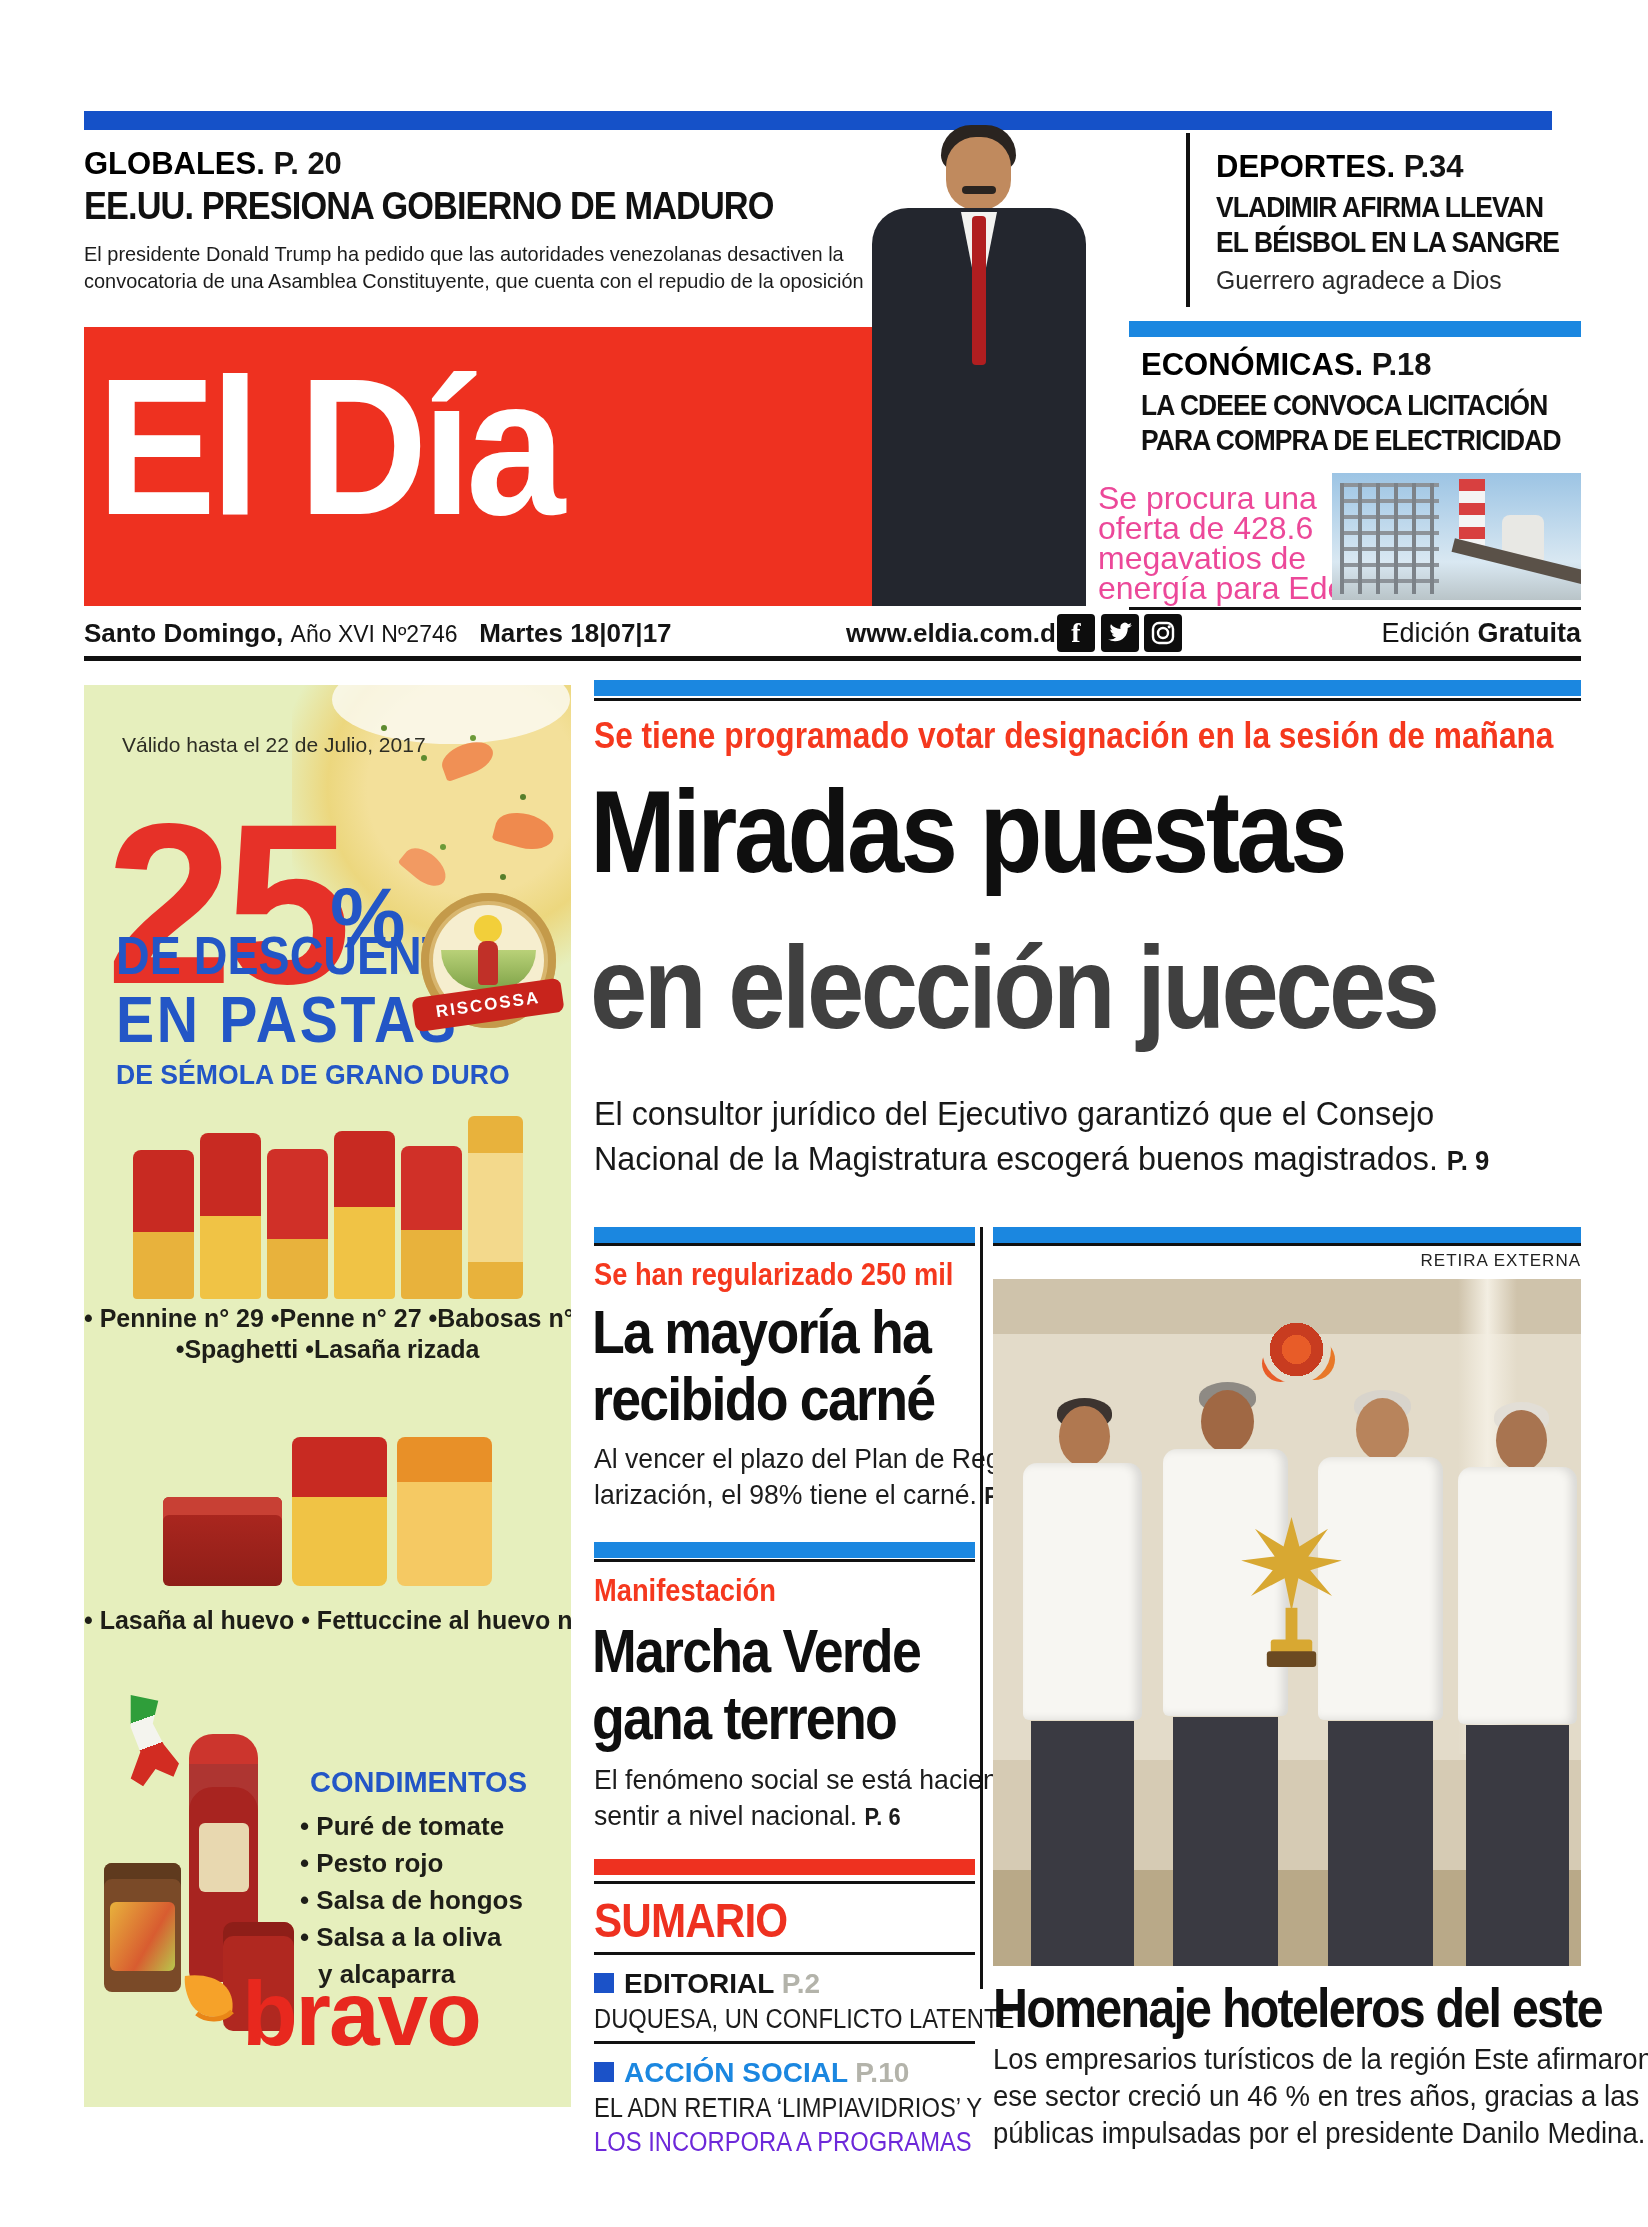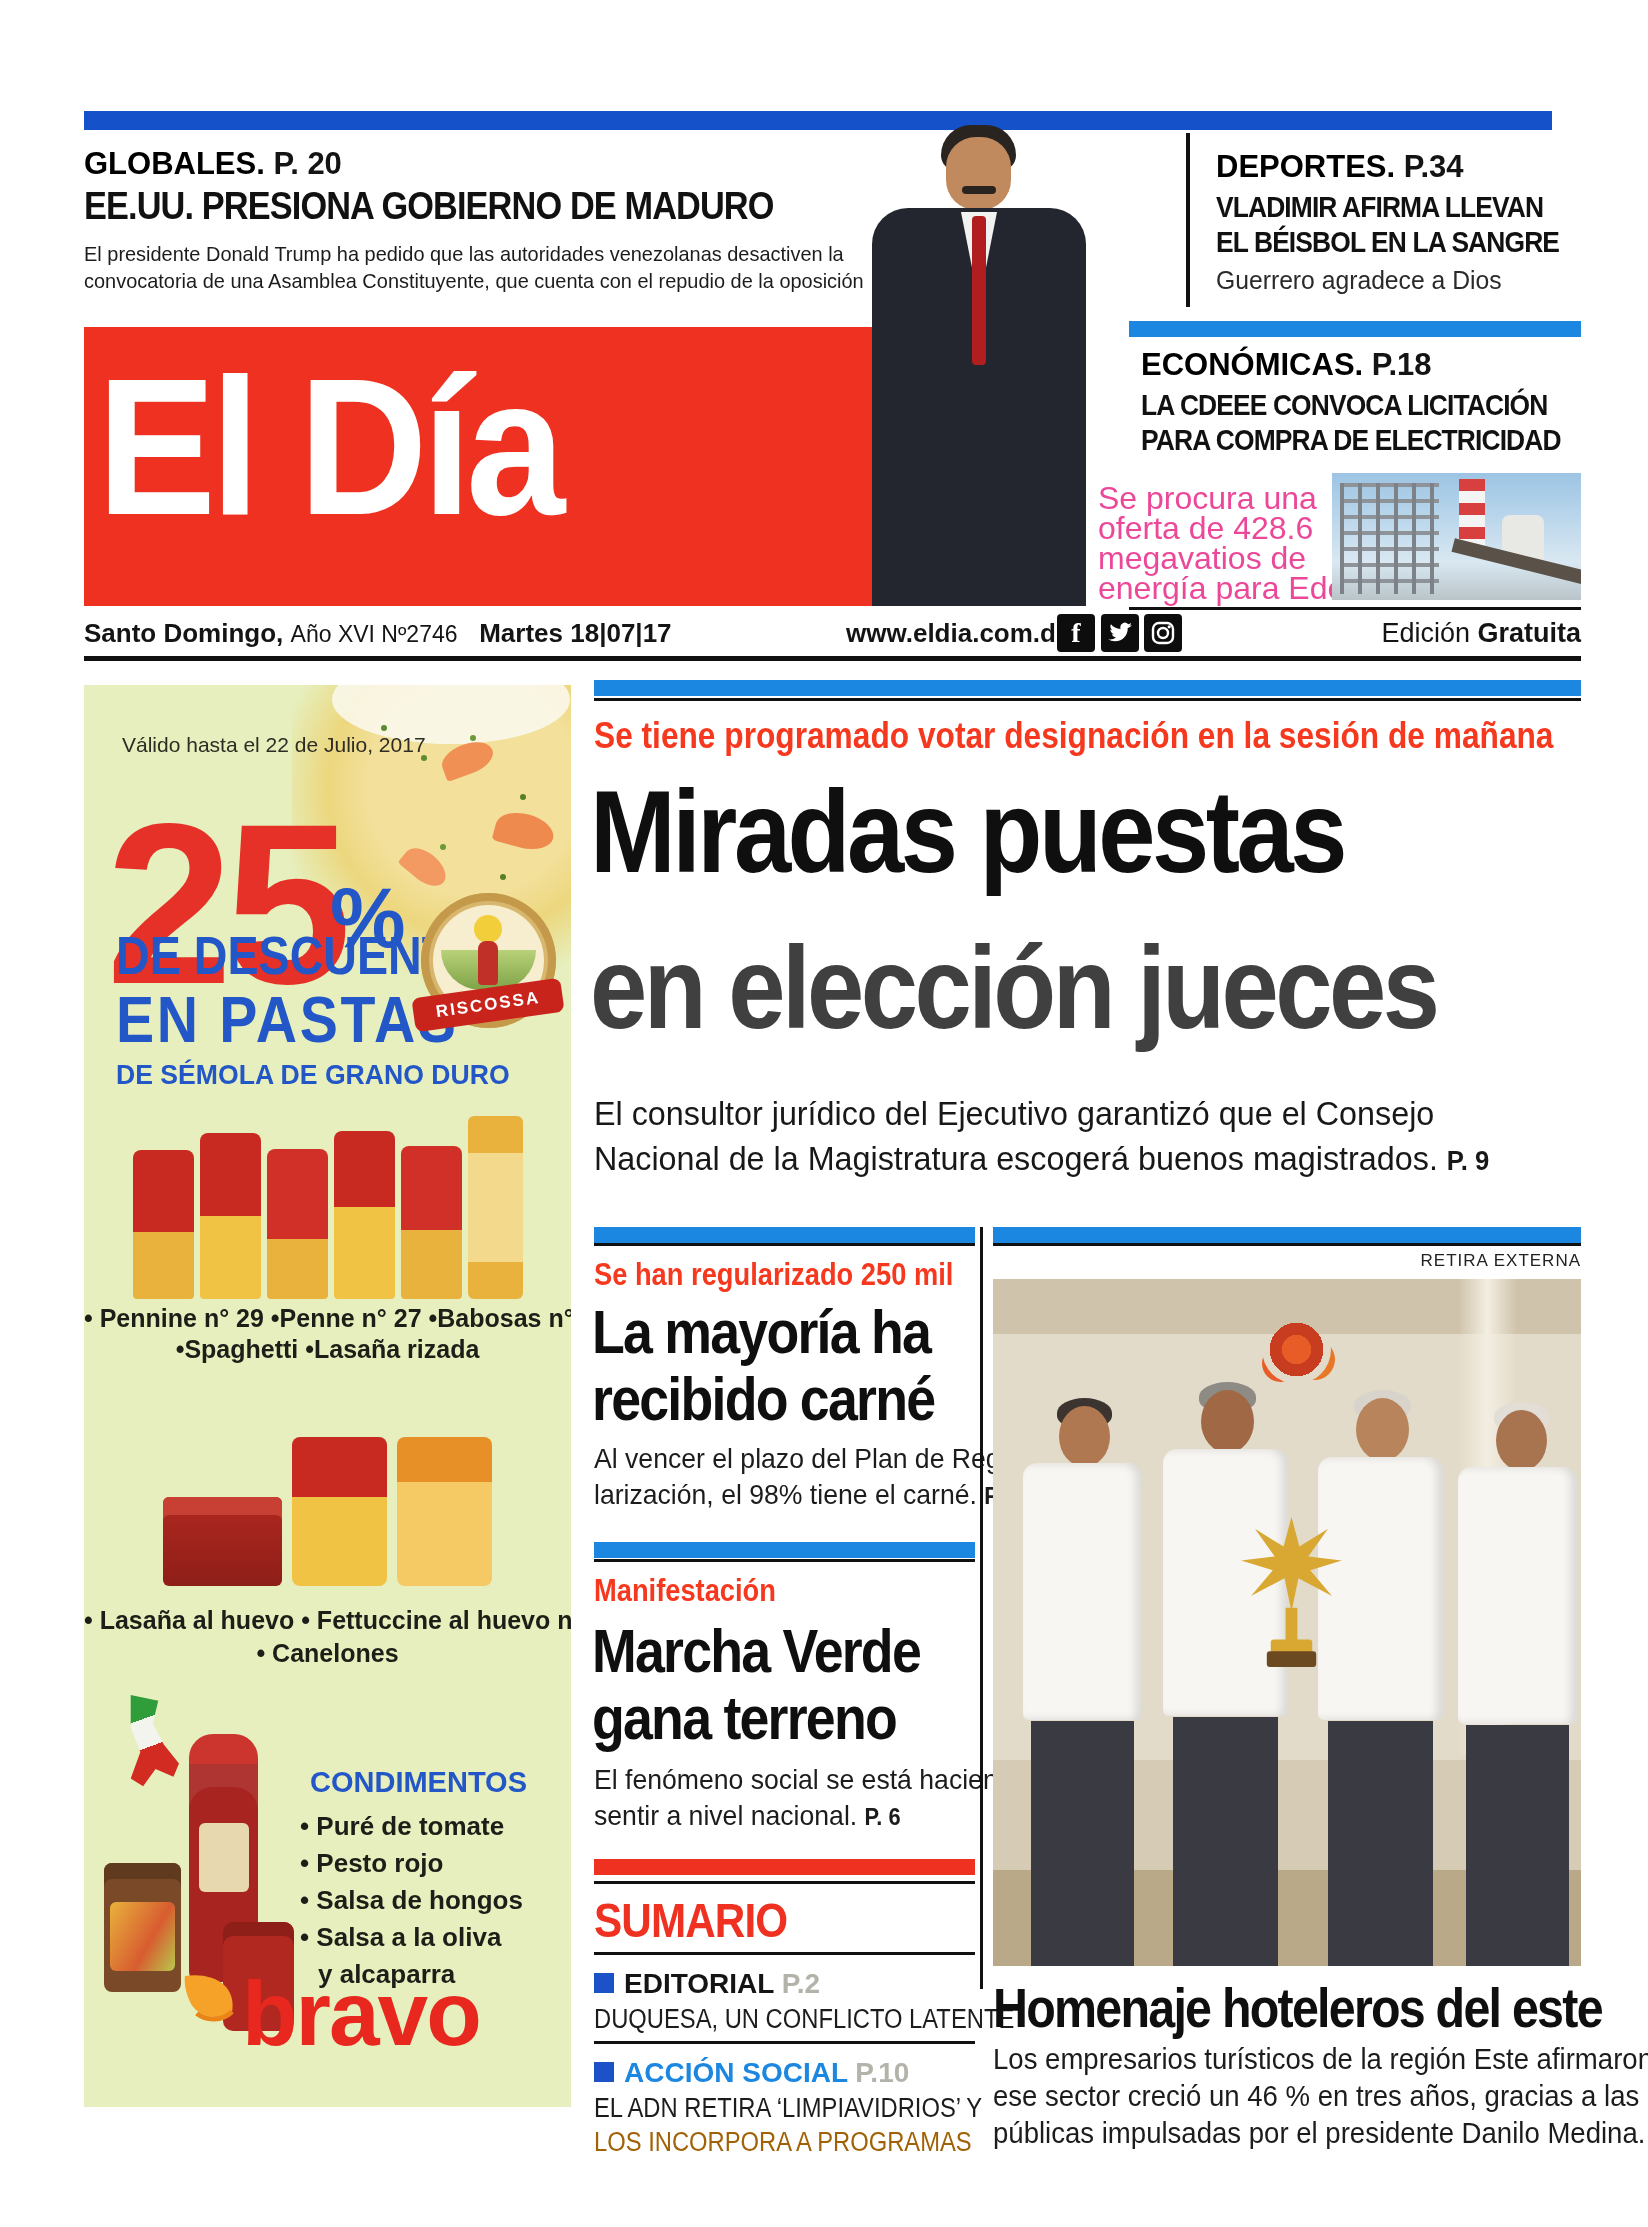--- a/index.html
+++ b/index.html
@@ -154,21 +154,20 @@
     <div class="nw">•Spaghetti •Lasaña rizada</div>
   </div>
 
   <div class="abs" style="left:59px;top:723px;width:368px;height:178px;display:flex;align-items:flex-end;gap:10px;justify-content:center;">
     <div style="width:119px;height:89px;background:linear-gradient(180deg,#b02820,#8e1e18);border-radius:6px;box-shadow:inset 0 18px 0 #c84034;"></div>
     <div style="width:95px;height:149px;background:linear-gradient(180deg,#c82a22 40%,#f0c345 40%);border-radius:8px;"></div>
     <div style="width:95px;height:149px;background:linear-gradient(180deg,#e89028 30%,#f5c963 30%);border-radius:8px;"></div>
   </div>
   <div class="abs" style="left:0;top:919px;width:487px;text-align:center;font-size:25px;font-weight:bold;line-height:33px;color:#1e1e18;">
     <div class="nw">• Lasaña al huevo • Fettuccine al huevo n° 87</div>
-    <div class="nw">• Canelones</div>
   </div>
 
   <div class="abs" style="left:26px;top:1010px;width:69px;height:95px;background:linear-gradient(160deg,#2f9e3a 30%,#f4f4ee 30% 55%,#d22c22 55%);clip-path:polygon(30% 0,70% 6%,62% 30%,78% 52%,100% 72%,92% 86%,66% 78%,48% 96%,30% 88%,44% 60%,30% 34%);"></div>
   <div class="abs" style="left:20px;top:1049px;width:198px;height:297px;">
     <div class="abs" style="left:85px;top:0;width:69px;height:248px;background:linear-gradient(180deg,#c8241c 12%,#a82420 12%);border-radius:24px 24px 10px 10px;box-shadow:inset 0 53px 0 rgba(255,255,255,.08);"></div>
     <div class="abs" style="left:95px;top:89px;width:50px;height:69px;background:#e8d8b0;border-radius:6px;"></div>
     <div class="abs" style="left:0px;top:129px;width:77px;height:129px;background:#7a4a28;border-radius:8px;box-shadow:inset 0 16px 0 #5f3a1e;"></div>
     <div class="abs" style="left:6px;top:168px;width:65px;height:69px;background:linear-gradient(120deg,#e8b23c,#d85c30 60%,#b8c84c);border-radius:6px;"></div>
     <div class="abs" style="left:119px;top:188px;width:71px;height:109px;background:#b02820;border-radius:10px;box-shadow:inset 0 14px 0 #8e1e18;"></div>
   </div>
@@ -228,21 +227,21 @@
   <span class="sq"></span><span>EDITORIAL</span>
   <span style="color:#b3b3aa;">P.2</span>
 </div>
 <div class="abs nw" style="left:594px;top:2004px;font-size:27px;color:#1c1c1c;"><span class="cond">DUQUESA, UN CONFLICTO LATENTE</span></div>
 <div class="blackline" style="left:594px;top:2041px;width:381px;height:3px;"></div>
 <div class="abs nw" style="left:594px;top:2057px;font-size:28px;font-weight:bold;">
   <span class="sq"></span><span style="color:#1b87e0;">ACCIÓN SOCIAL</span>
   <span style="color:#b3b3aa;">P.10</span>
 </div>
 <div class="abs nw" style="left:594px;top:2093px;font-size:27px;color:#1c1c1c;"><span class="cond">EL ADN RETIRA ‘LIMPIAVIDRIOS’ Y</span></div>
-<div class="abs nw" style="left:594px;top:2127px;font-size:27px;color:#a16207;"><span class="cond">LOS INCORPORA A PROGRAMAS</span></div>
+<div class="abs nw" style="left:594px;top:2127px;font-size:27px;color:#6d28d9;"><span class="cond">LOS INCORPORA A PROGRAMAS</span></div>
 
 <div class="blackline" style="left:980px;top:1227px;width:3px;height:762px;"></div>
 <div class="abs bar azure" style="left:993px;top:1227px;width:588px;"></div>
 <div class="blackline" style="left:993px;top:1243px;width:588px;height:3px;"></div>
 <div class="abs nw" style="left:993px;top:1251px;width:588px;text-align:right;font-size:17px;letter-spacing:1px;color:#222;">RETIRA EXTERNA</div>
 
 <div class="abs" style="left:993px;top:1279px;width:588px;height:687px;background:linear-gradient(180deg,#cfc3ab 0 8%,#e3dbc9 8% 70%,#d6cbb4 70% 86%,#b9a988 86%);overflow:hidden;">
   <div class="abs" style="left:269px;top:36px;width:69px;height:69px;background:radial-gradient(circle,#e85c28 0 30%,#c83c20 30% 55%,transparent 55%);border-radius:50%;box-shadow:18px 10px 0 -14px #e87828,-16px 14px 0 -16px #e85c28;"></div>
   <div class="abs" style="left:465px;top:0;width:59px;height:475px;background:linear-gradient(90deg,transparent,#f3eee2,transparent);"></div>
 

